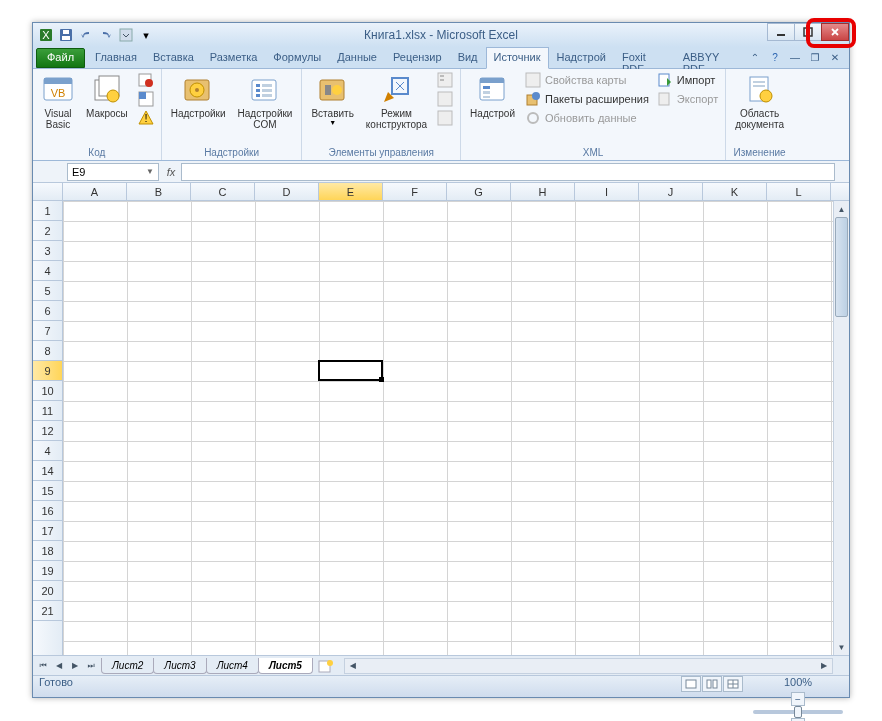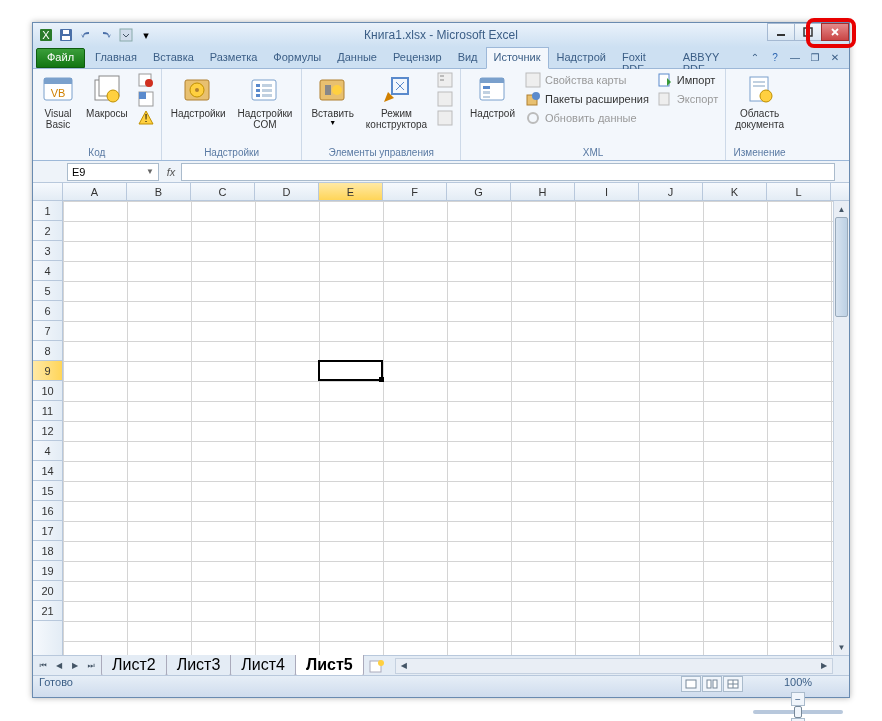--- a/index.html
+++ b/index.html
@@ -49,21 +49,21 @@
 .active-cell { position:absolute; width:65px; height:21px; border:2px solid #000; background:#fff; }
 .active-cell::after { content:""; position:absolute; right:-3px; bottom:-3px; width:5px; height:5px; background:#000; }
 .vscroll { position:absolute; right:0; top:18px; bottom:0; width:16px; background:#e9eef5; border-left:1px solid #c5d1e0; }
 .vscroll .thumb { position:absolute; top:16px; left:1px; right:1px; height:100px; background:linear-gradient(90deg,#d7e3f0,#bcd0e4); border:1px solid #9ab; border-radius:2px; }
 .vscroll .arr { position:absolute; left:0; right:0; height:16px; display:flex; align-items:center; justify-content:center; font-size:8px; color:#456; }
 .vscroll .arr.up { top:0; } .vscroll .arr.dn { bottom:0; }
 .sheet-tabs-row { height:20px; display:flex; align-items:center; background:#e4ecf5; border-top:1px solid #b8c8dc; }
 .nav-btns { display:flex; padding:0 2px; }
 .nav-btn { width:16px; height:16px; display:flex; align-items:center; justify-content:center; font-size:8px; color:#456; cursor:pointer; }
 .sheet-tabs { display:flex; }
-.sheet-tab { padding:2px 10px; background:#e4ecf5; border:1px solid #aab; border-top:none; margin-right:-1px; font-size:16px; cursor:pointer; border-radius:0 0 4px 4px; }
+.sheet-tab { padding:2px 10px; background:#e4ecf5; border:1px solid #aab; border-top:none; margin-right:-1px; font-size:10px; cursor:pointer; border-radius:0 0 4px 4px;font-style:italic; }
 .sheet-tab.active { background:#fff; font-weight:bold; }
 .new-sheet { width:20px; height:16px; margin-left:4px; cursor:pointer; display:flex; align-items:center; justify-content:center; }
 .hscroll { flex:1; margin:0 16px 0 8px; height:16px; background:#e9eef5; border:1px solid #c5d1e0; position:relative; }
 .hscroll .arr { position:absolute; top:0; bottom:0; width:16px; display:flex; align-items:center; justify-content:center; font-size:8px; color:#456; }
 .hscroll .arr.l { left:0; } .hscroll .arr.r { right:0; }
 .statusbar { height:22px; background:linear-gradient(#e6eef7,#cfdced); display:flex; align-items:flex-start; padding:0 6px; border-top:1px solid #b8c8dc; font-size:11px; color:#3b5e86; }
 .statusbar .views { margin-left:auto; display:flex; gap:1px; }
 .view-btn { width:20px; height:16px; border:1px solid #abc; background:#f0f5fb; cursor:pointer; display:flex; align-items:center; justify-content:center; font-size:9px; }
 .zoom { display:flex; align-items:center; gap:4px; margin-left:10px;flex-direction:column; }
 .zoom-slider { width:90px; height:4px; background:#b8c8dc; position:relative; border-radius:2px; }

